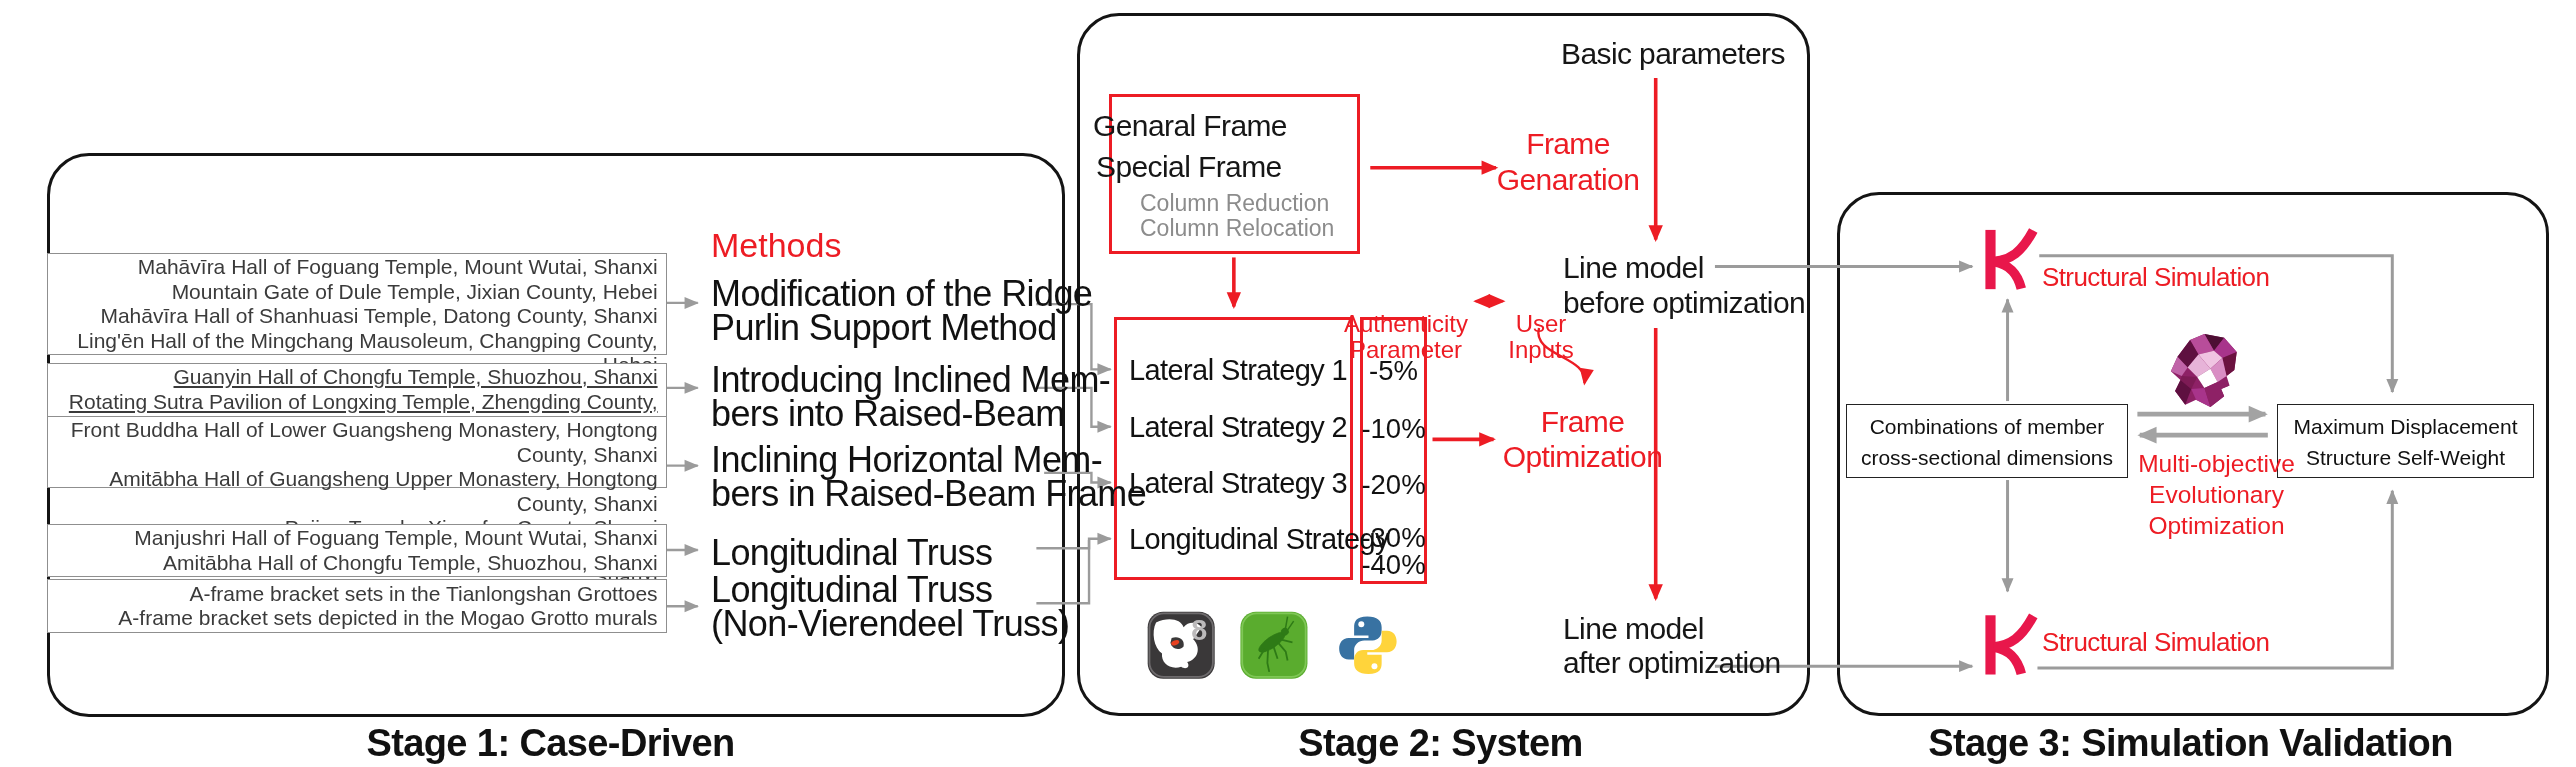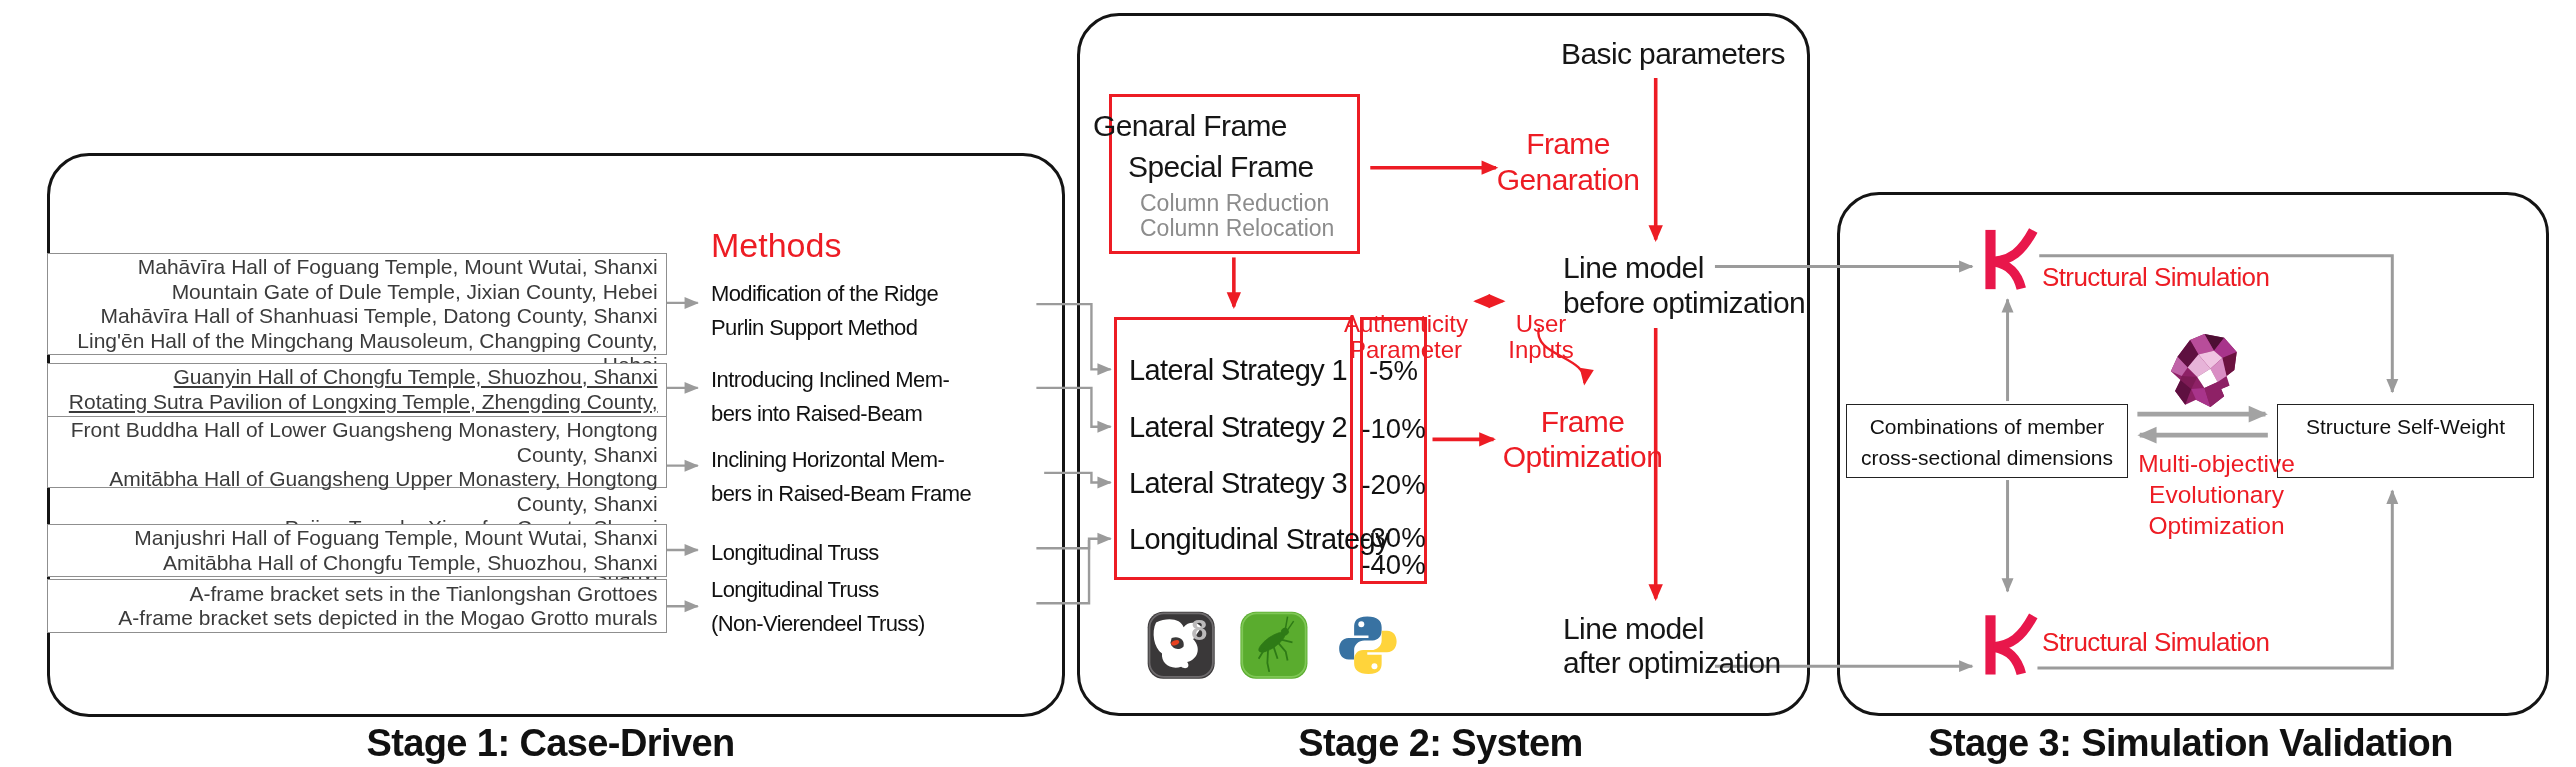--- a/index.html
+++ b/index.html
@@ -19,21 +19,21 @@
   svg.layer{position:absolute;left:0;top:0;z-index:3;}
   .t{position:absolute;white-space:nowrap;z-index:5;}
   .red{color:var(--red);}
   .gray-sub{color:#8c8c8c;}
   .hdr{font-size:34px;}
   .case-box{
     position:absolute;left:47px;width:620px;border:1.8px solid var(--boxgray);
     background:#fff;box-sizing:border-box;text-align:right;padding-right:8.4px;
     font-size:21px;line-height:24.5px;color:#3b3b3b;z-index:4;
   }
-  .method{position:absolute;left:711px;font-size:22px;line-height:34px;color:#111;letter-spacing:-0.6px;z-index:5;}
+  .method{position:absolute;left:711px;font-size:36px;line-height:34px;color:#111;letter-spacing:-0.6px;z-index:5;}
   .redbox{position:absolute;border:3px solid var(--red);box-sizing:border-box;background:transparent;z-index:4;}
   .blackbox{position:absolute;border:1.8px solid #222;box-sizing:border-box;background:#fff;z-index:4;text-align:center;font-size:21px;line-height:31px;color:#111;}
   .strategy{position:absolute;left:1129px;font-size:29px;color:#111;letter-spacing:-0.6px;z-index:5;}
   .pct{position:absolute;left:1360px;width:67px;text-align:center;font-size:27.5px;color:#111;z-index:5;}
   .s2txt{font-size:30px;letter-spacing:-0.6px;}
   .flowred{font-size:30px;letter-spacing:-0.6px;color:var(--red);text-align:center;}
   .smallred{font-size:24px;line-height:27px;color:var(--red);text-align:center;margin-top:40px;}
   .stage-label{position:absolute;font-size:38px;color:#111;font-weight:600;letter-spacing:-0.6px;text-align:center;z-index:5;}
   .sim{font-size:26px;color:var(--red);letter-spacing:-0.6px;}
   .moo{position:absolute;left:2121px;width:191px;text-align:center;font-size:24.5px;line-height:31px;color:var(--red);z-index:5;}
@@ -214,21 +214,21 @@
   </div>
 
   <div class="stage-label" style="left:311px;top:722px;width:479px;">Stage 1: Case-Driven</div>
   <div class="stage-label" style="left:1201px;top:722px;width:479px;">Stage 2: System Generation</div>
   <div class="stage-label" style="left:1921px;top:722px;width:539px;">Stage 3: Simulation Validation</div>
 
   <div class="t s2txt" style="left:1561px;top:37px;">Basic parameters</div>
 
   <div class="redbox" style="left:1109px;top:94px;width:251px;height:160px;"></div>
   <div class="t s2txt" style="left:1093px;top:109px;">Genaral Frame</div>
-  <div class="t s2txt" style="left:1128px;top:150px;text-align:right;">Special Frame</div>
+  <div class="t s2txt" style="left:1096px;top:150px;text-align:right;">Special Frame</div>
   <div class="t gray-sub" style="left:1140px;top:190px;font-size:23px;">Column Reduction</div>
   <div class="t gray-sub" style="left:1140px;top:215px;font-size:23px;">Column Relocation</div>
 
   <div class="t flowred" style="left:1478px;top:127px;width:180px;">Frame</div>
   <div class="t flowred" style="left:1478px;top:163px;width:180px;">Genaration</div>
 
   <div class="t smallred" style="left:1331px;top:270px;width:150px;">Authenticity</div>
   <div class="t smallred" style="left:1331px;top:296px;width:150px;">Parameter</div>
   <div class="t smallred" style="left:1508px;top:270px;width:66px;">User</div>
   <div class="t smallred" style="left:1508px;top:296px;width:66px;">Inputs</div>
@@ -256,20 +256,21 @@
   <div class="t s2txt" style="left:1563px;top:646px;">after optimization</div>
 
   <div class="t sim" style="left:2042px;top:262px;">Structural Simulation</div>
   <div class="t sim" style="left:2042px;top:627px;">Structural Simulation</div>
 
   <div class="blackbox" style="left:1846px;top:404px;width:282px;height:74px;padding-top:6px;">
     <div>Combinations of member</div>
     <div>cross-sectional dimensions</div>
   </div>
   <div class="blackbox" style="left:2277px;top:404px;width:257px;height:74px;padding-top:6px;">
+    <div>Maximum Displacement</div>
     <div>Structure Self-Weight</div>
   </div>
 
   <div class="moo" style="top:448px;">
     <div>Multi-objective</div>
     <div>Evolutionary</div>
     <div>Optimization</div>
   </div>
 
 </div>

